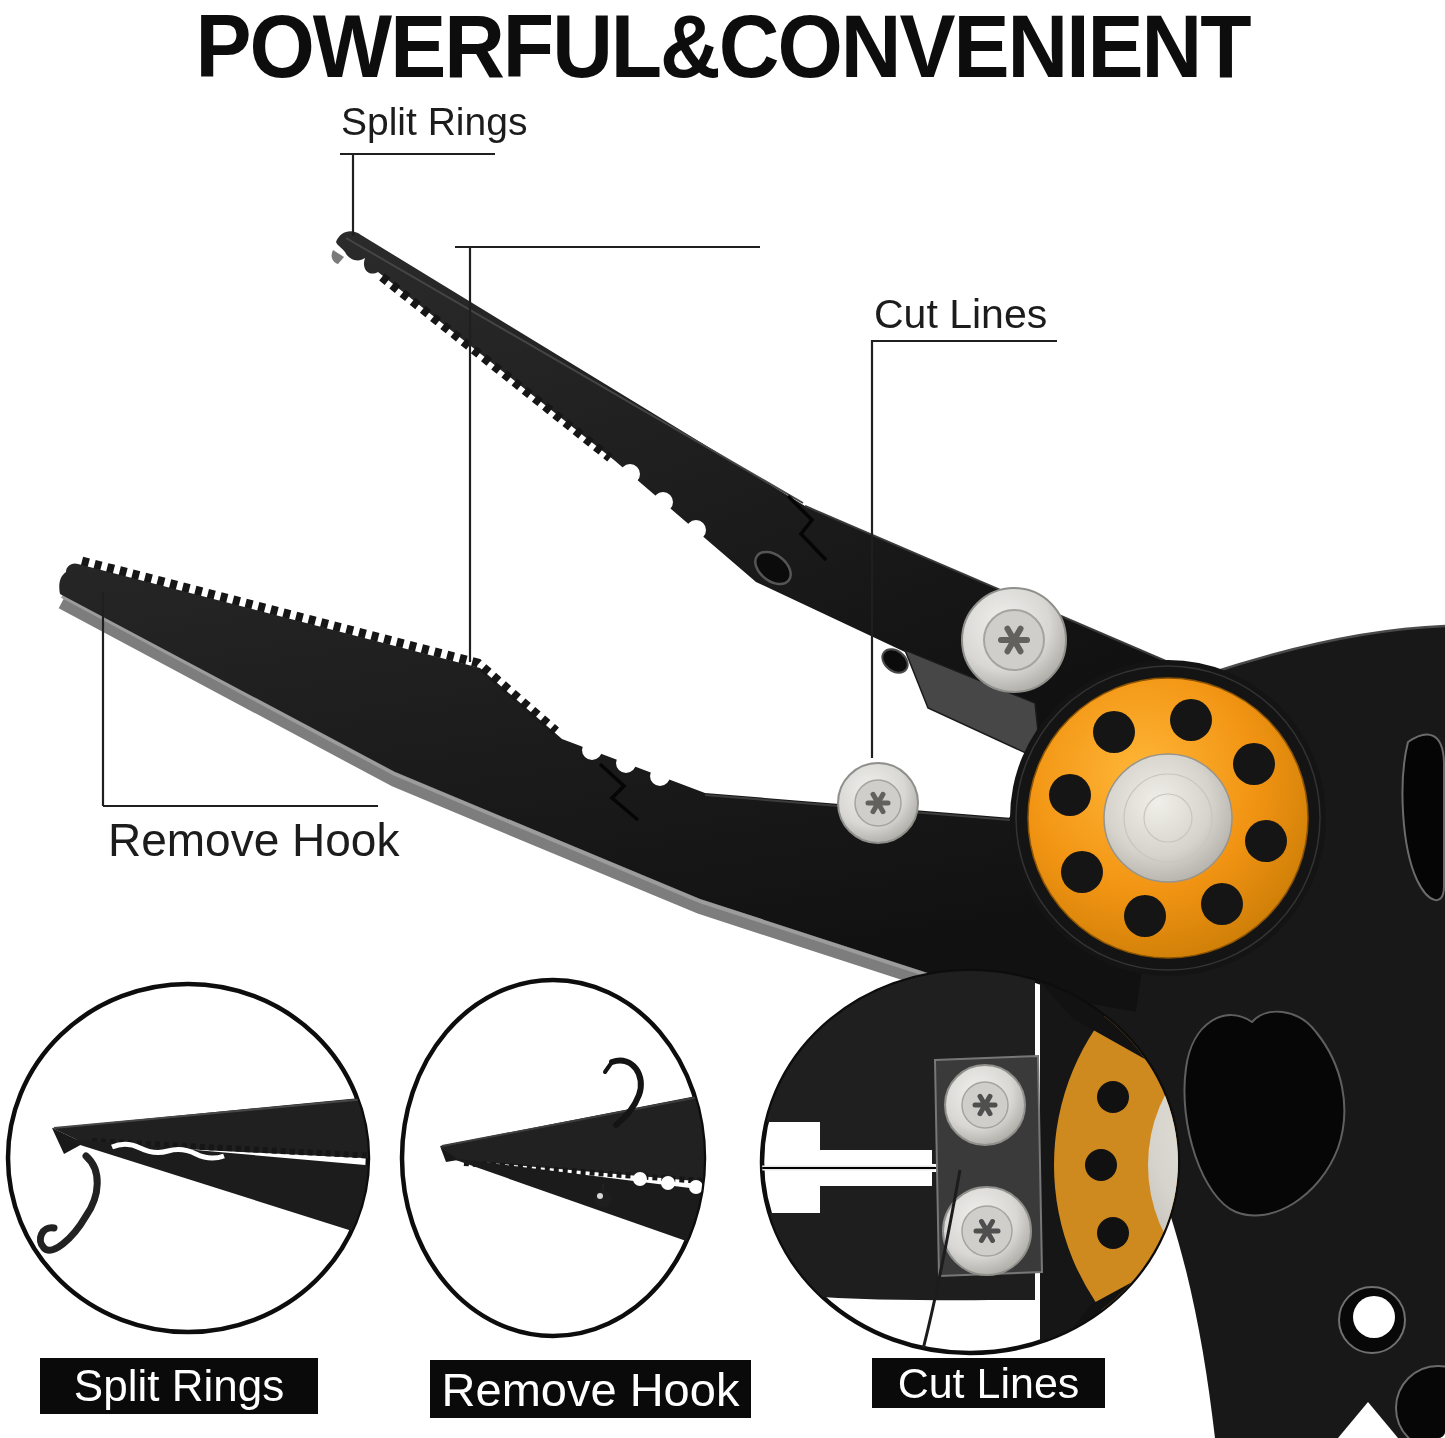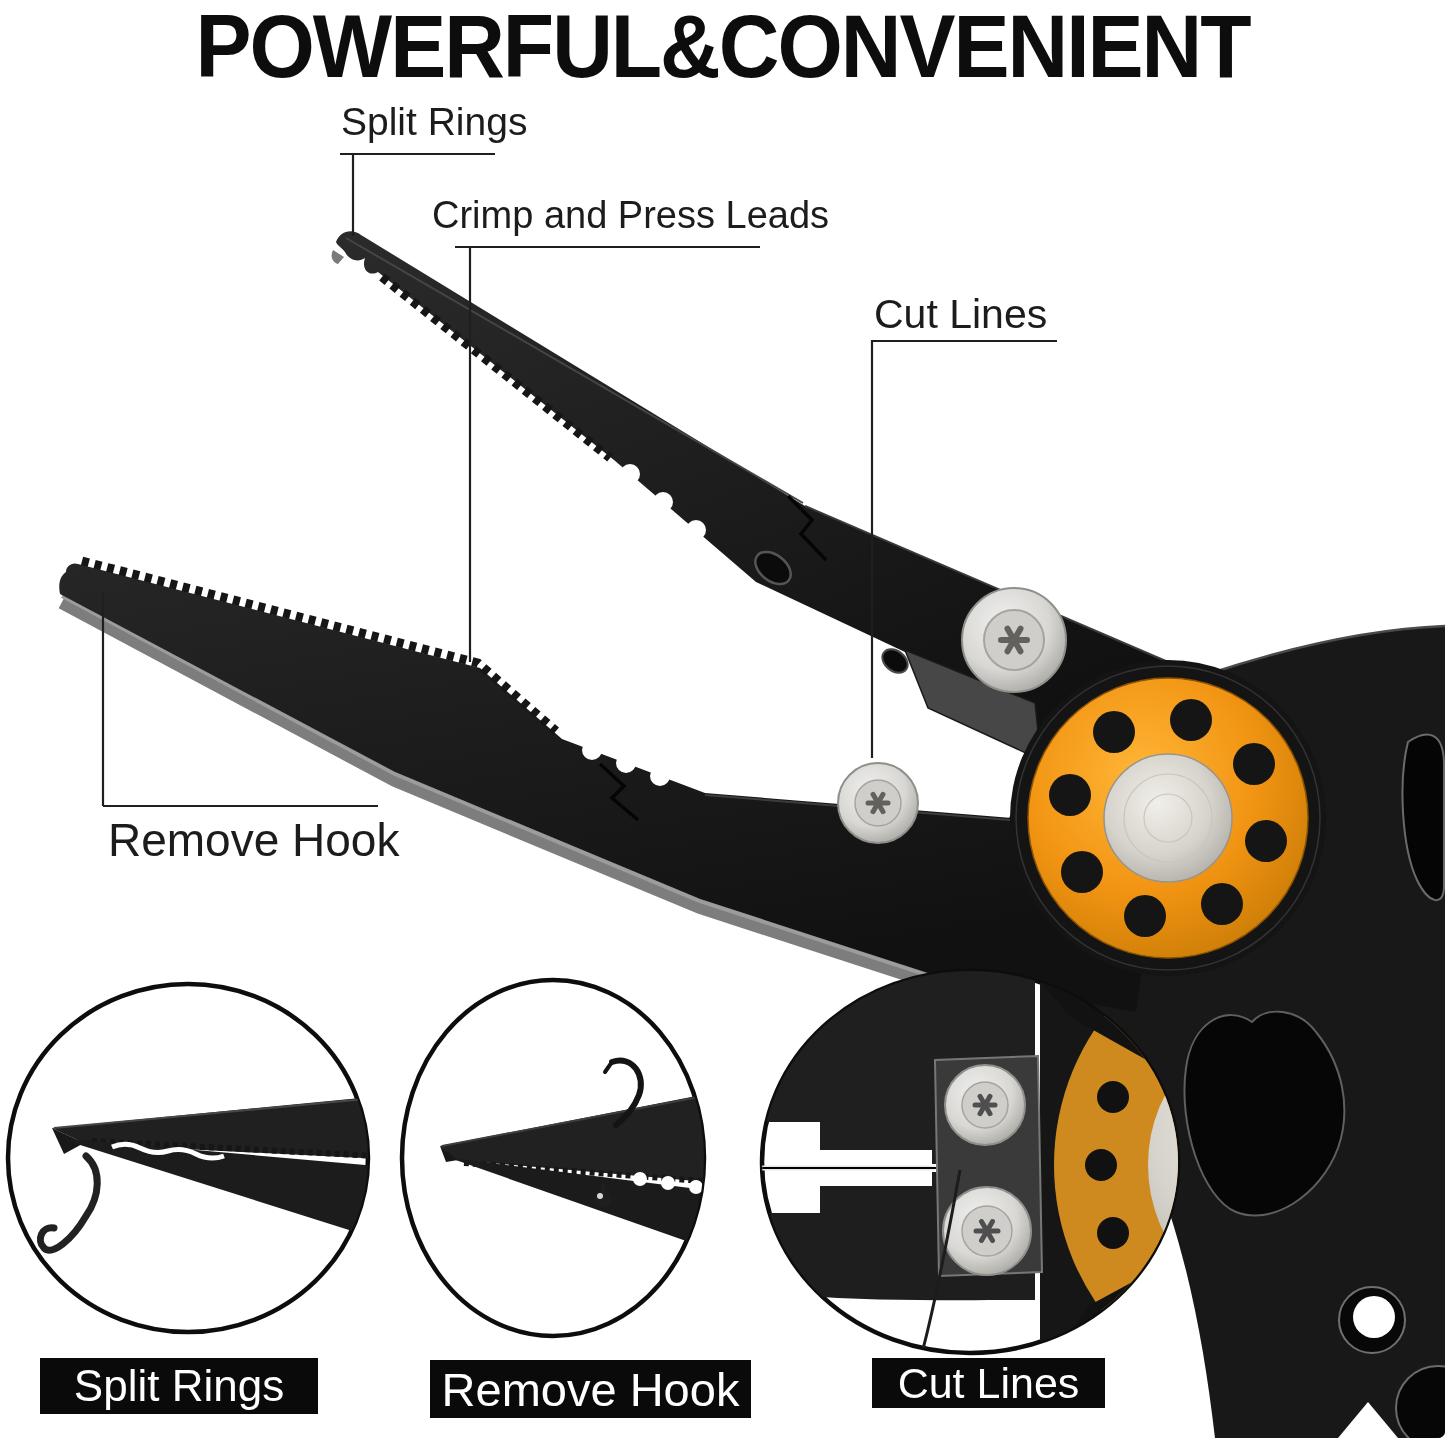--- a/index.html
+++ b/index.html
@@ -238,21 +238,20 @@
           </g>
         </g>
         <path d="M960,1170 C947,1242 936,1300 922,1353" stroke="#1c1c1c" stroke-width="3" fill="none"></path>
       </g>
     </g>
   </svg>
 
   <div class="title">POWERFUL&amp;CONVENIENT</div>
 
   <div class="callout co-split">Split Rings</div>
-  <div class="callout co-crimp">Crimp and Press Leads</div>
   <div class="callout co-cut">Cut Lines</div>
   <div class="callout co-remove">Remove Hook</div>
 
   <div class="bar bar1">
     <span>Split Rings</span>
   </div>
   <div class="bar bar2">
     <span>Remove Hook</span>
   </div>
   <div class="bar bar3">

